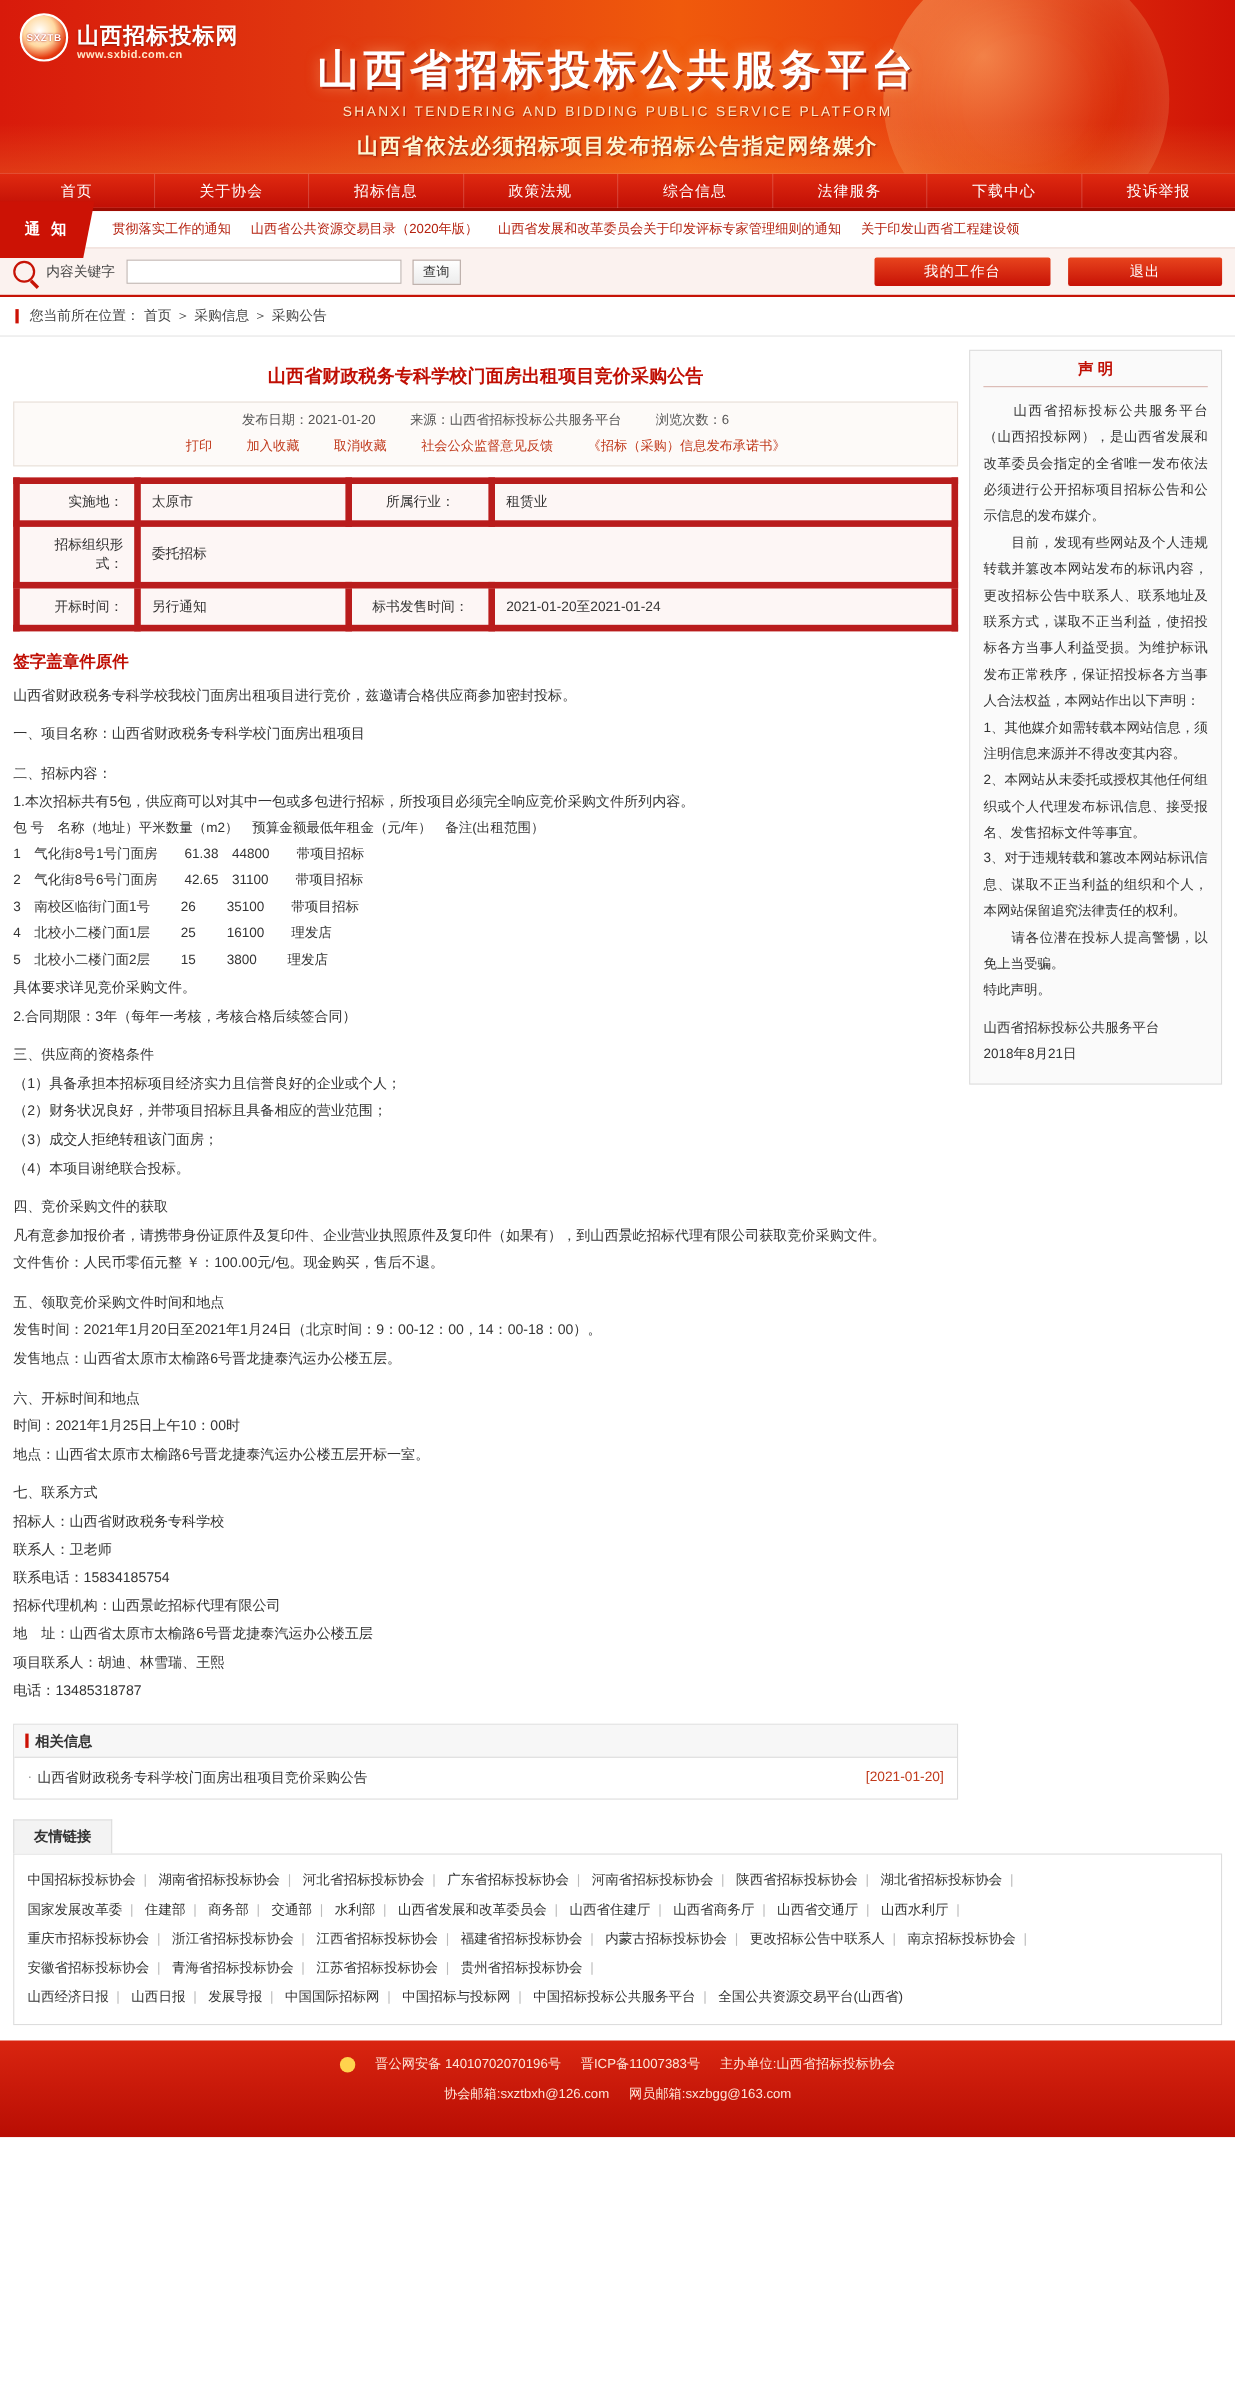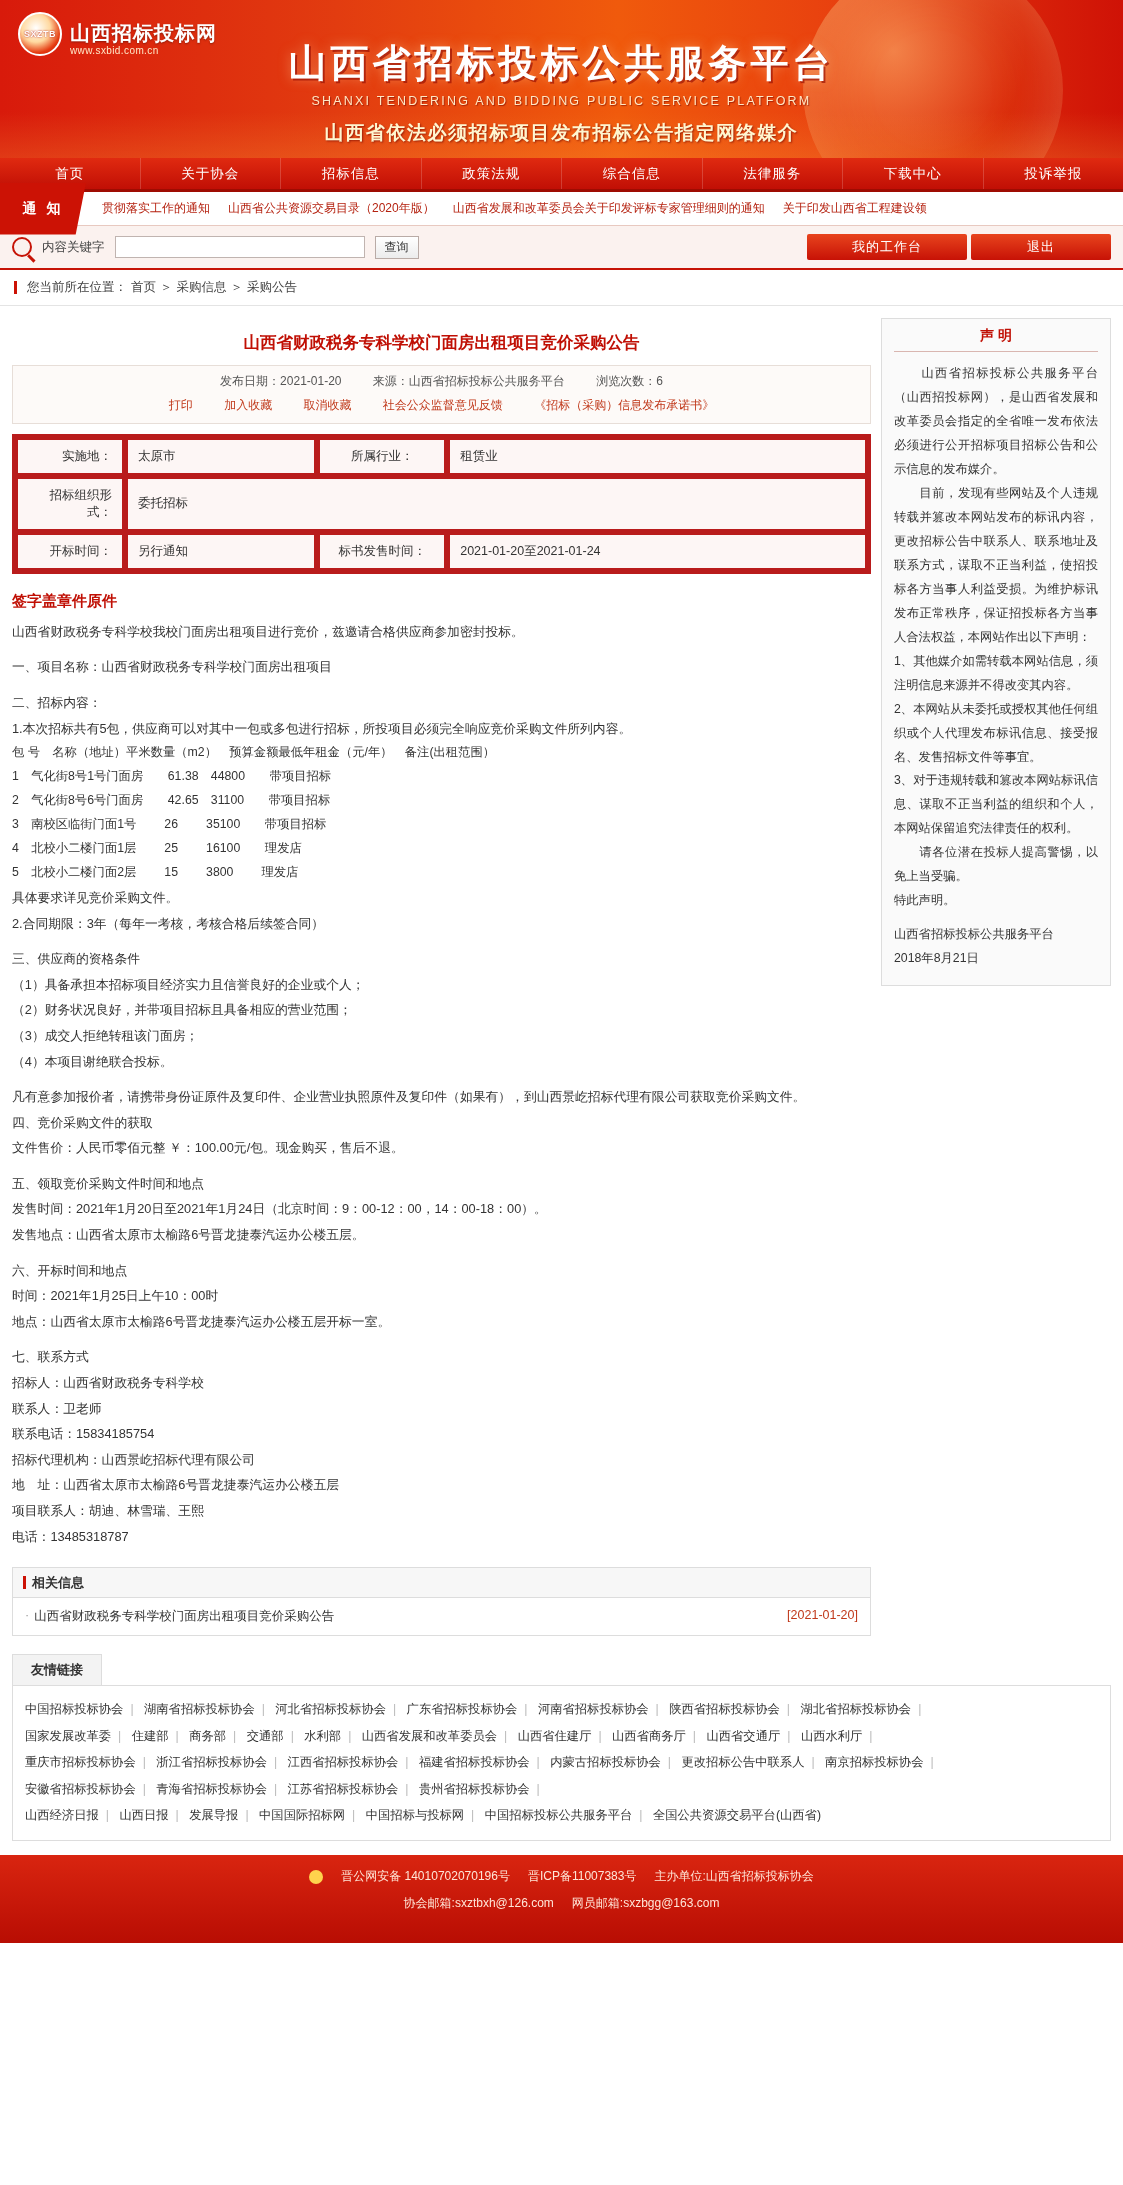--- a/index.html
+++ b/index.html
@@ -38,21 +38,21 @@
   .logo-badge {
     width:44px;height:44px;border-radius:50%;
     background:radial-gradient(circle at 40% 35%,#fff,#ffd9a0 40%,#e53a10 70%,#b51000);
     border:2px solid #fff;
     display:flex;align-items:center;justify-content:center;
     color:#fff; font-size:9px; font-weight:bold; letter-spacing:.5px;
     text-shadow:0 0 2px #a00;
   }
   .logo-text { line-height:1.15; }
   .logo-cn { color:#fff; font-size:20px; font-weight:bold; letter-spacing:1px; text-shadow:0 1px 2px rgba(0,0,0,.35); }
-  .logo-url { color:#ffe9c9; font-size:10px; letter-spacing:.4px; }
+  .logo-url { color:#ffe9c9; font-size:10px; letter-spacing:.4px;font-weight:bold; }
   .banner-center { position:absolute; left:0; right:0; top:38px; text-align:center; z-index:3; }
   .banner-title {
     font-family:"Liberation Serif","DejaVu Serif",serif;
     font-size:38px; font-weight:bold; color:#fff; letter-spacing:4px;
     text-shadow:2px 2px 0 rgba(150,10,0,.65), 0 0 12px rgba(255,220,160,.5);
   }
   .banner-sub {
     font-size:12.5px; color:#ffe7c4; letter-spacing:2.2px; margin-top:5px;
     text-shadow:1px 1px 1px rgba(120,10,0,.6);
   }
@@ -106,21 +106,21 @@
   }
   .search-label { font-size:12.5px; color:#444; white-space:nowrap; }
   .search-input {
     width:250px; height:22px; border:1px solid #c0b4b0; background:#fff;
     font-size:12px; padding:0 5px; outline:none;
   }
   .search-btn {
     width:44px;height:23px; border:1px solid #b9aba6; background:linear-gradient(180deg,#fff,#ececec);
     font-size:12px; cursor:pointer; color:#333;
   }
-  .topright { margin-left:auto; display:flex; gap:4px;align-items:flex-end; }
+  .topright { margin-left:auto; display:flex; gap:16px;align-items:flex-end; }
   .btn-red {
     width:160px;height:26px; background:linear-gradient(180deg,#e8441d,#c71206);
     color:#fff; font-size:13px; border:none; border-radius:2px; cursor:pointer;
     letter-spacing:1px;
   }
   .btn-red.small { width:140px; }
   
   .breadcrumb {
     padding:9px 14px; font-size:12.5px; color:#444;
     border-bottom:1px solid #e4e4e4;
@@ -326,22 +326,22 @@
       <p class="pkg">5　北校小二楼门面2层　　 15　　 3800 　　理发店</p>
       <p>具体要求详见竞价采购文件。</p>
       <p>2.合同期限：3年（每年一考核，考核合格后续签合同）</p>
       <div class="gap"></div>
       <p>三、供应商的资格条件</p>
       <p>（1）具备承担本招标项目经济实力且信誉良好的企业或个人；</p>
       <p>（2）财务状况良好，并带项目招标且具备相应的营业范围；</p>
       <p>（3）成交人拒绝转租该门面房；</p>
       <p>（4）本项目谢绝联合投标。</p>
       <div class="gap"></div>
+      <p>四、竞价采购文件的获取</p>
       <p>凡有意参加报价者，请携带身份证原件及复印件、企业营业执照原件及复印件（如果有），到山西景屹招标代理有限公司获取竞价采购文件。</p>
-      <p>四、竞价采购文件的获取</p>
       <p>文件售价：人民币零佰元整 ￥：100.00元/包。现金购买，售后不退。</p>
       <div class="gap"></div>
       <p>五、领取竞价采购文件时间和地点</p>
       <p>发售时间：2021年1月20日至2021年1月24日（北京时间：9：00-12：00，14：00-18：00）。</p>
       <p>发售地点：山西省太原市太榆路6号晋龙捷泰汽运办公楼五层。</p>
       <div class="gap"></div>
       <p>六、开标时间和地点</p>
       <p>时间：2021年1月25日上午10：00时</p>
       <p>地点：山西省太原市太榆路6号晋龙捷泰汽运办公楼五层开标一室。</p>
       <div class="gap"></div>

